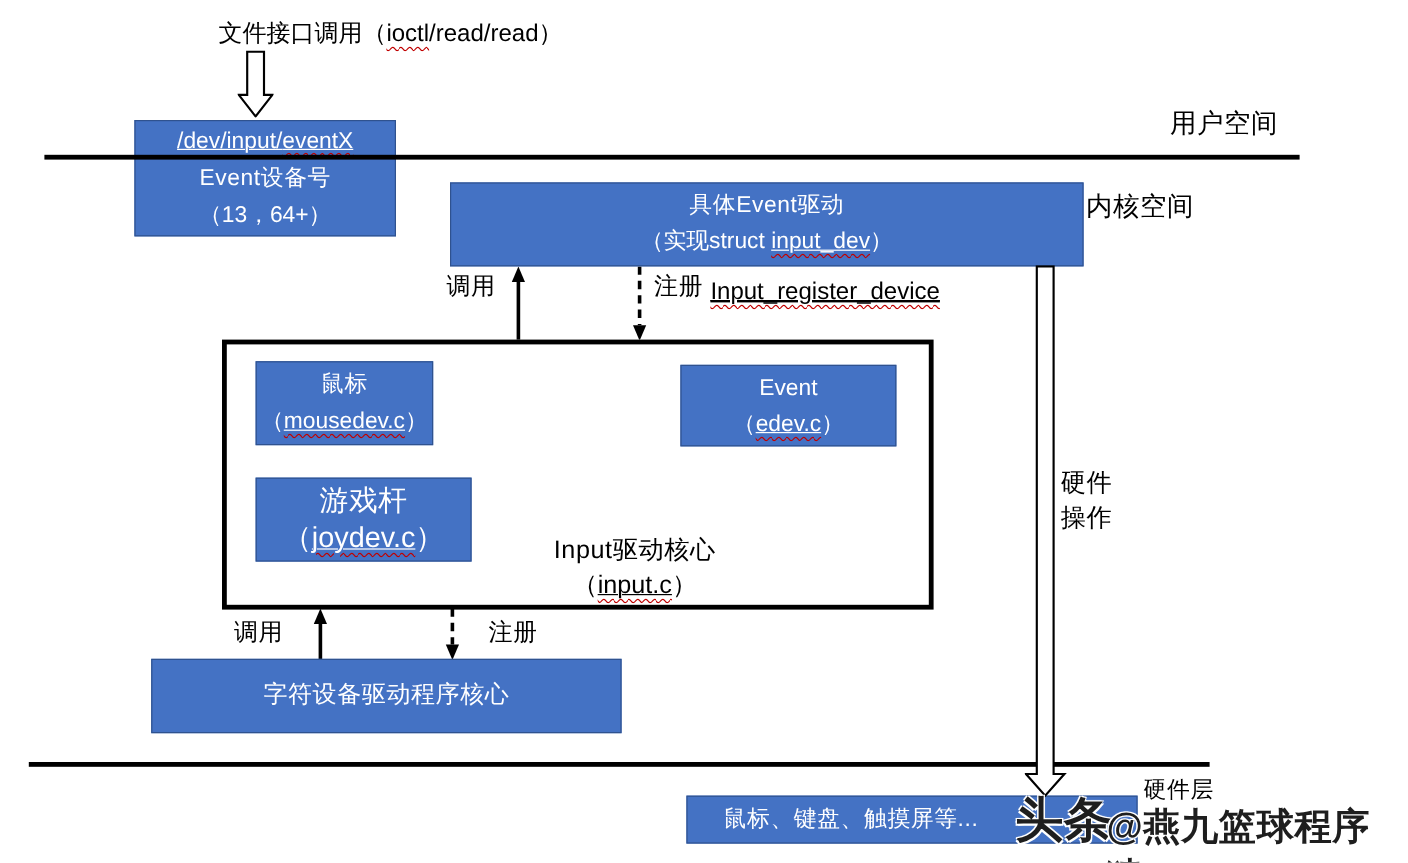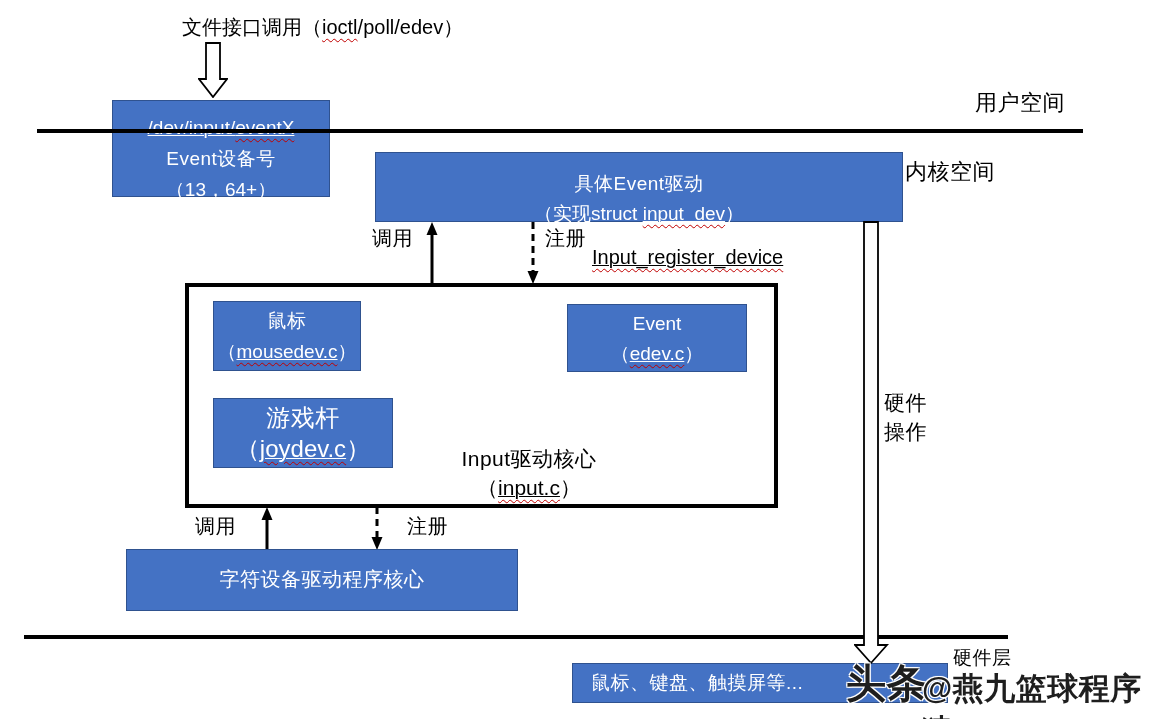--- a/index.html
+++ b/index.html
@@ -17,39 +17,39 @@
   .wm{font-weight:bold;color:#1e1e1e;
       text-shadow:1px 1px 0 #fff,-1px -1px 0 #fff,1px -1px 0 #fff,-1px 1px 0 #fff,0 0 2px #fff;}
   svg{display:block;}
 </style>
 </head>
 <body>
 
 <div class="page">
 
   <div class="abs" style="left:182px;top:14px;font-size:20px;">
-    <span>文件接口调用（</span><span class="wavy">ioctl</span><span>/poll/edev）</span>
+    <span>文件接口调用（</span><span class="wavy">ioctl</span><span>/read/read）</span>
   </div>
 
   <svg class="abs" style="left:198px;top:42px;" width="30" height="56">
     <polygon points="8,1 22,1 22,37 29,37 15,55 1,37 8,37" fill="#ffffff" stroke="#000000" stroke-width="1.8"></polygon>
   </svg>
 
   <div class="abs hline" style="left:37px;top:129px;width:1046px;z-index:2;"></div>
 
-  <div class="abs bluebox" style="left:112px;top:100px;width:218px;height:97px;font-size:19px;line-height:31px;padding-top:11px;z-index:1;">
+  <div class="abs bluebox" style="left:112px;top:100px;width:218px;height:97px;font-size:19px;line-height:31px;padding-top:1px;z-index:1;">
     <div class="u"><span>/dev/input/</span><span class="wavy">eventX</span></div>
     <div class="cjk">Event设备号</div>
     <div>（13，64+）</div>
   </div>
 
   <div class="abs cjk" style="left:975px;top:88px;font-size:22px;">用户空间</div>
   <div class="abs cjk" style="left:905px;top:157px;font-size:22px;">内核空间</div>
 
-  <div class="abs bluebox" style="left:375px;top:152px;width:528px;height:70px;font-size:19px;line-height:30px;padding-top:16px;">
+  <div class="abs bluebox" style="left:375px;top:152px;width:528px;height:70px;font-size:19px;line-height:30px;padding-top:4px;">
     <div class="cjk">具体Event驱动</div>
     <div><span>（实现struct </span><span class="u"><span class="wavy">input_dev</span></span><span>）</span></div>
   </div>
 
   <svg class="abs" style="left:854px;top:221px;z-index:3;" width="36" height="444">
     <polygon points="10,1 24,1 24,424 33,424 17,442 1,424 10,424" fill="#ffffff" stroke="#000000" stroke-width="1.8"></polygon>
   </svg>
   <div class="abs cjk" style="left:884px;top:388px;font-size:21px;line-height:29px;">
     <div>硬件</div>
     <div>操作</div>
@@ -58,21 +58,21 @@
   <svg class="abs" style="left:425px;top:222px;" width="14" height="62">
     <line x1="7" y1="62" x2="7" y2="9" stroke="#000" stroke-width="3"></line>
     <polygon points="7,0 1.5,13 12.5,13" fill="#000"></polygon>
   </svg>
   <svg class="abs" style="left:526px;top:222px;" width="14" height="62">
     <line x1="7" y1="0" x2="7" y2="49" stroke="#000" stroke-width="3" stroke-dasharray="7 5"></line>
     <polygon points="7,62 1.5,49 12.5,49" fill="#000"></polygon>
   </svg>
   <div class="abs cjk" style="left:372px;top:225px;font-size:20px;">调用</div>
   <div class="abs cjk" style="left:545px;top:225px;font-size:20px;">注册</div>
-  <div class="abs" style="left:592px;top:246px;font-size:20px;">
+  <div class="abs" style="left:592px;top:232px;font-size:20px;text-decoration:underline;">
     <span class="u"><span class="wavy">Input_register_device</span></span>
   </div>
 
   <div class="abs" style="left:185px;top:283px;width:593px;height:225px;border:4px solid #000;box-sizing:border-box;background:#fff;"></div>
 
   <div class="abs bluebox" style="left:213px;top:301px;width:148px;height:70px;font-size:19px;line-height:31px;padding-top:3px;">
     <div class="cjk">鼠标</div>
     <div><span>（</span><span class="u"><span class="wavy">mousedev.c</span></span><span>）</span></div>
   </div>
 
@@ -100,18 +100,18 @@
     <polygon points="7,43 1.5,30 12.5,30" fill="#000"></polygon>
   </svg>
   <div class="abs cjk" style="left:195px;top:513px;font-size:20px;">调用</div>
   <div class="abs cjk" style="left:407px;top:513px;font-size:20px;">注册</div>
 
   <div class="abs bluebox cjk" style="left:110px;top:549px;width:392px;height:62px;font-size:20px;line-height:58px;margin-left:16px;">字符设备驱动程序核心</div>
 
   <div class="abs hline" style="left:24px;top:635px;width:984px;z-index:2;"></div>
   <div class="abs cjk" style="left:953px;top:645px;font-size:19px;z-index:11;">硬件层</div>
 
-  <div class="abs bluebox cjk" style="left:572px;top:663px;width:376px;height:40px;font-size:19px;line-height:38px;text-align:left;padding-left:18px;z-index:2;">鼠标、键盘、触摸屏等...</div>
+  <div class="abs bluebox cjk" style="left:572px;top:663px;width:376px;height:40px;font-size:19px;line-height:38px;text-align:left;padding-left:30px;z-index:2;">鼠标、键盘、触摸屏等...</div>
 
   <div class="abs wm cjk" style="left:846px;top:656px;font-size:40px;z-index:10;">头条</div>
   <div class="abs wm cjk" style="left:922px;top:668px;font-size:31px;z-index:10;">@燕九篮球程序猿</div>
 
 </div>
 
 </body></html>

